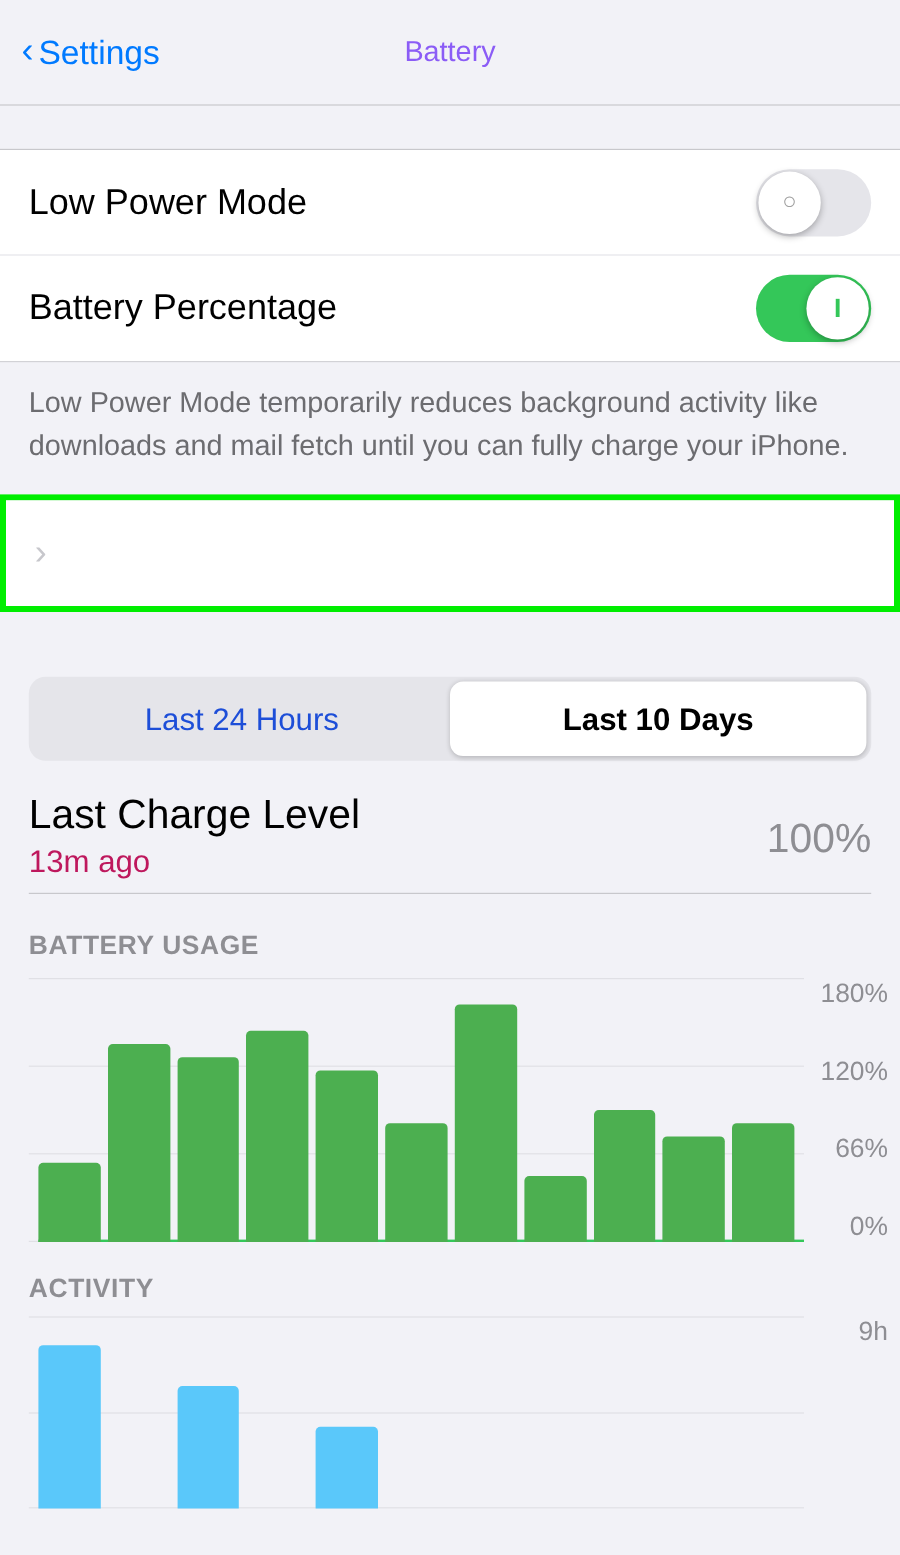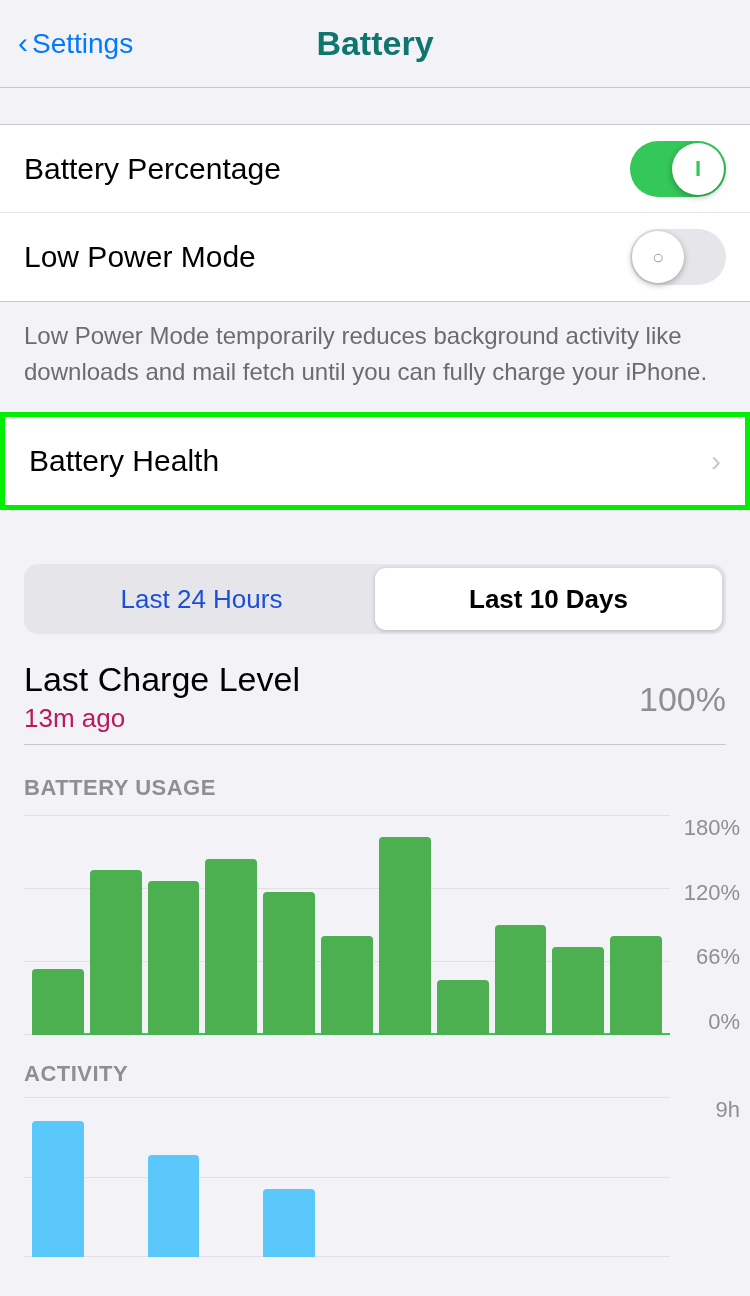--- a/index.html
+++ b/index.html
@@ -35,23 +35,23 @@
     }
     .nav-back-chevron {
       font-size: 30px;
       line-height: 1;
       margin-top: -2px;
     }
     .nav-back-label {
       font-size: 28px;
     }
     .nav-title {
-      font-size: 34px;
-      font-weight: 700;
-      color: #0f766e;
+      font-size: 24px;
+      font-weight: 400;
+      color: #8b5cf6;
     }
 
     
     .section-spacer {
       height: 36px;
       background: #f2f2f7;
     }
 
     
     .settings-group {
@@ -353,43 +353,42 @@
     <span class="nav-back-chevron">‹</span>
     <span class="nav-back-label">Settings</span>
   </a>
   <span class="nav-title">Battery</span>
 </div>
 
 <div class="section-spacer"></div>
 
 <div class="settings-group">
   <div class="settings-row">
+    <span class="settings-row-label">Low Power Mode</span>
+    <div class="toggle off">
+      <div class="toggle-knob">
+        <span class="toggle-icon">○</span>
+      </div>
+    </div>
+  </div>
+
+  <div class="settings-row">
     <span class="settings-row-label">Battery Percentage</span>
     <div class="toggle on">
       <div class="toggle-knob">
         <span class="toggle-icon">I</span>
       </div>
     </div>
   </div>
-
-  <div class="settings-row">
-    <span class="settings-row-label">Low Power Mode</span>
-    <div class="toggle off">
-      <div class="toggle-knob">
-        <span class="toggle-icon">○</span>
-      </div>
-    </div>
-  </div>
 </div>
 
 <div class="description-text">Low Power Mode temporarily reduces background activity like downloads and mail fetch until you can fully charge your iPhone.</div>
 
 <div class="battery-health-wrapper">
   <div class="battery-health-row">
-    <span class="battery-health-label">Battery Health</span>
     <span class="chevron-right">›</span>
   </div>
 </div>
 
 <div class="section-spacer"></div>
 
 <div class="segment-wrapper">
   <div class="segment-control">
     <div class="segment-btn inactive">
       <span>Last 24 Hours</span>

